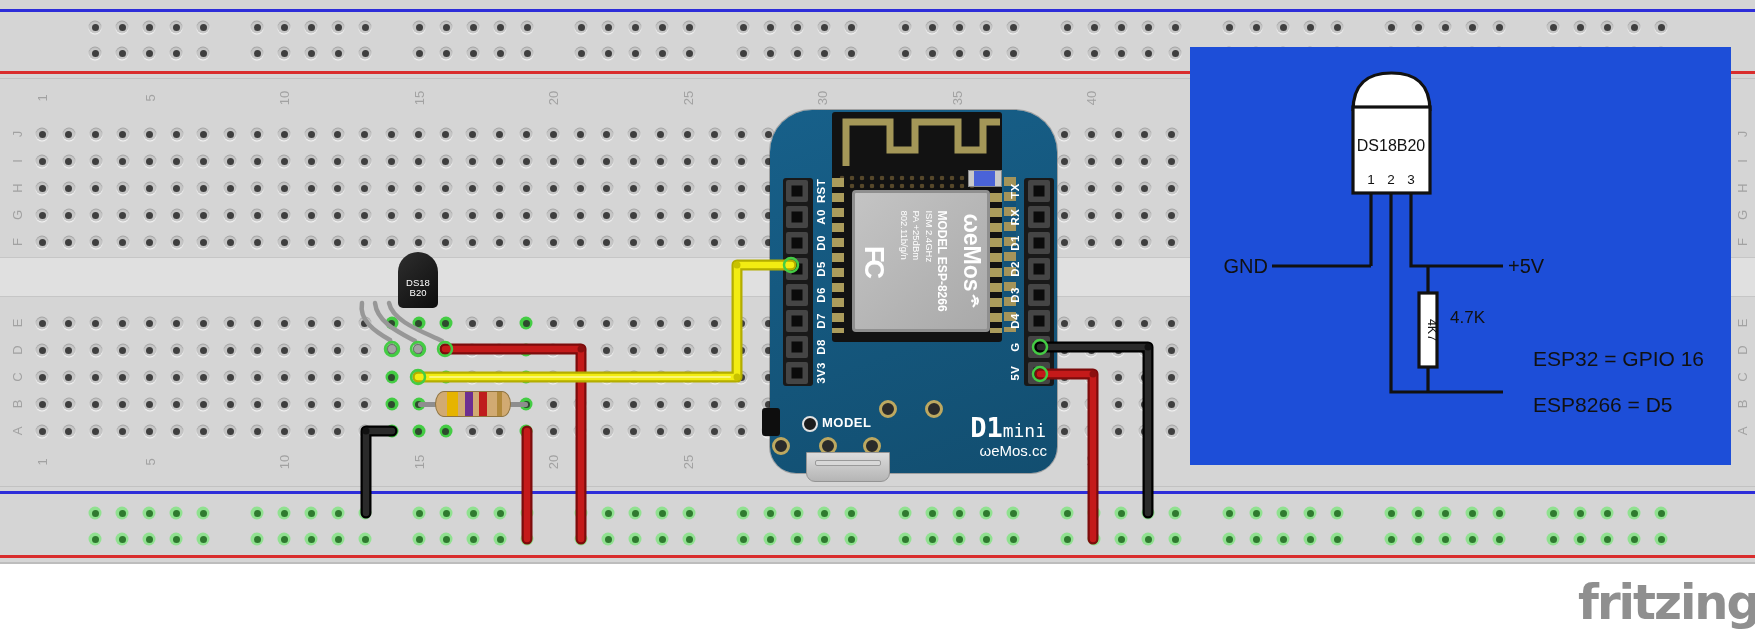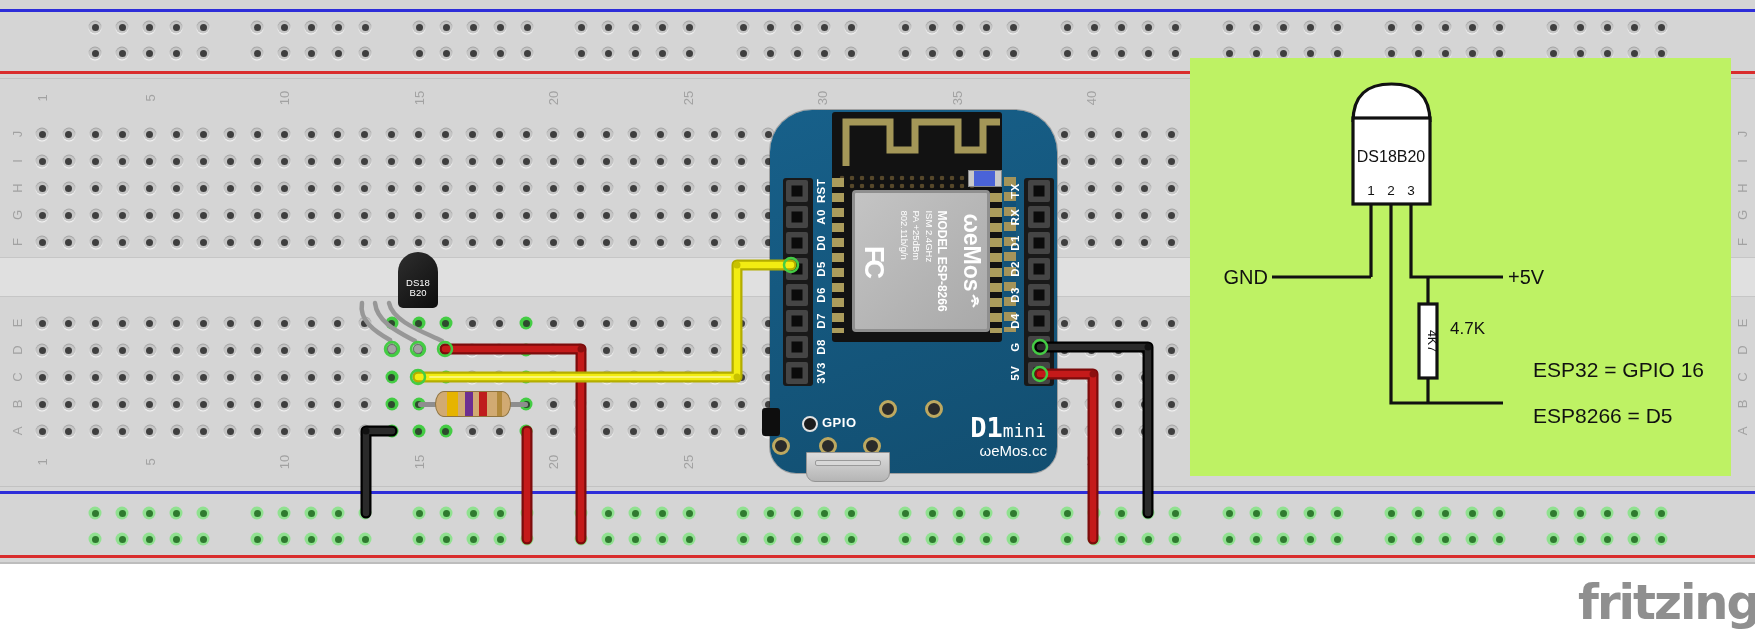--- a/index.html
+++ b/index.html
@@ -72,21 +72,21 @@
   #boardname{position:absolute;left:150px;top:302px;width:126px;text-align:right;color:#fff;white-space:nowrap;}
   #boardname .big{font-size:27px;font-weight:bold;font-family:"DejaVu Sans Mono",monospace;}
   #boardname .small{font-size:18px;font-family:"DejaVu Sans Mono",monospace;}
   #brand{position:absolute;left:165px;top:332px;width:112px;text-align:right;color:#fff;font-size:15px;white-space:nowrap;}
   #usb{position:absolute;left:36px;top:342px;width:84px;height:30px;border:1px solid #949494;
     border-radius:0 0 9px 9px;background:linear-gradient(#dcdcdc,#b5b5b5);box-sizing:border-box;}
   #usb::after{content:"";position:absolute;left:8px;right:8px;top:7px;height:4px;background:#d8d8d8;
     border:1px solid #9a9a9a;border-radius:2px;}
   
   #wires{position:absolute;left:0;top:0;z-index:7;}
-  #inset{position:absolute;left:1190px;top:58px;width:541px;height:418px;background:#bef264;z-index:3;}
+  #inset{position:absolute;left:1190px;top:47px;width:541px;height:418px;background:#1d4ed8;z-index:3;}
   #inset text{font-family:"Liberation Sans",sans-serif;fill:#111;}
   #watermark{position:absolute;left:1578px;top:574px;font-size:48px;font-weight:bold;color:#8f8f8f;
     letter-spacing:-2px;z-index:2;font-family:"DejaVu Sans",sans-serif;}
 </style>
 </head>
 <body>
 
 <div id="stage">
 
   <div id="breadboard">
@@ -835,21 +835,21 @@
         <div class="pinlbl" style="left: 245px; top: 185px;">D3</div>
         <div class="pinsq" style="left: 269px; top: 211px;"></div>
         <div class="pinlbl" style="left: 245px; top: 211px;">D4</div>
         <div class="pinsq" style="left: 269px; top: 237px;"></div>
         <div class="pinlbl" style="left: 245px; top: 237px;">G</div>
         <div class="pinsq" style="left: 269px; top: 263px;"></div>
         <div class="pinlbl" style="left: 245px; top: 263px;">5V</div>
       </div>
     <div id="reset-tab"></div>
     <div id="reset-circle"></div>
-    <div id="reset-label">GPIO</div>
+    <div id="reset-label">MODEL</div>
     <div class="via" style="left:118px;top:299px;"></div>
     <div class="via" style="left:164px;top:299px;"></div>
     <div class="via" style="left:11px;top:336px;"></div>
     <div class="via" style="left:58px;top:336px;"></div>
     <div class="via" style="left:102px;top:336px;"></div>
     <div id="boardname"><span class="big">D1</span><span class="small">mini</span></div>
     <div id="brand">ωeMos.cc</div>
     <div id="usb"></div>
   </div>
 

